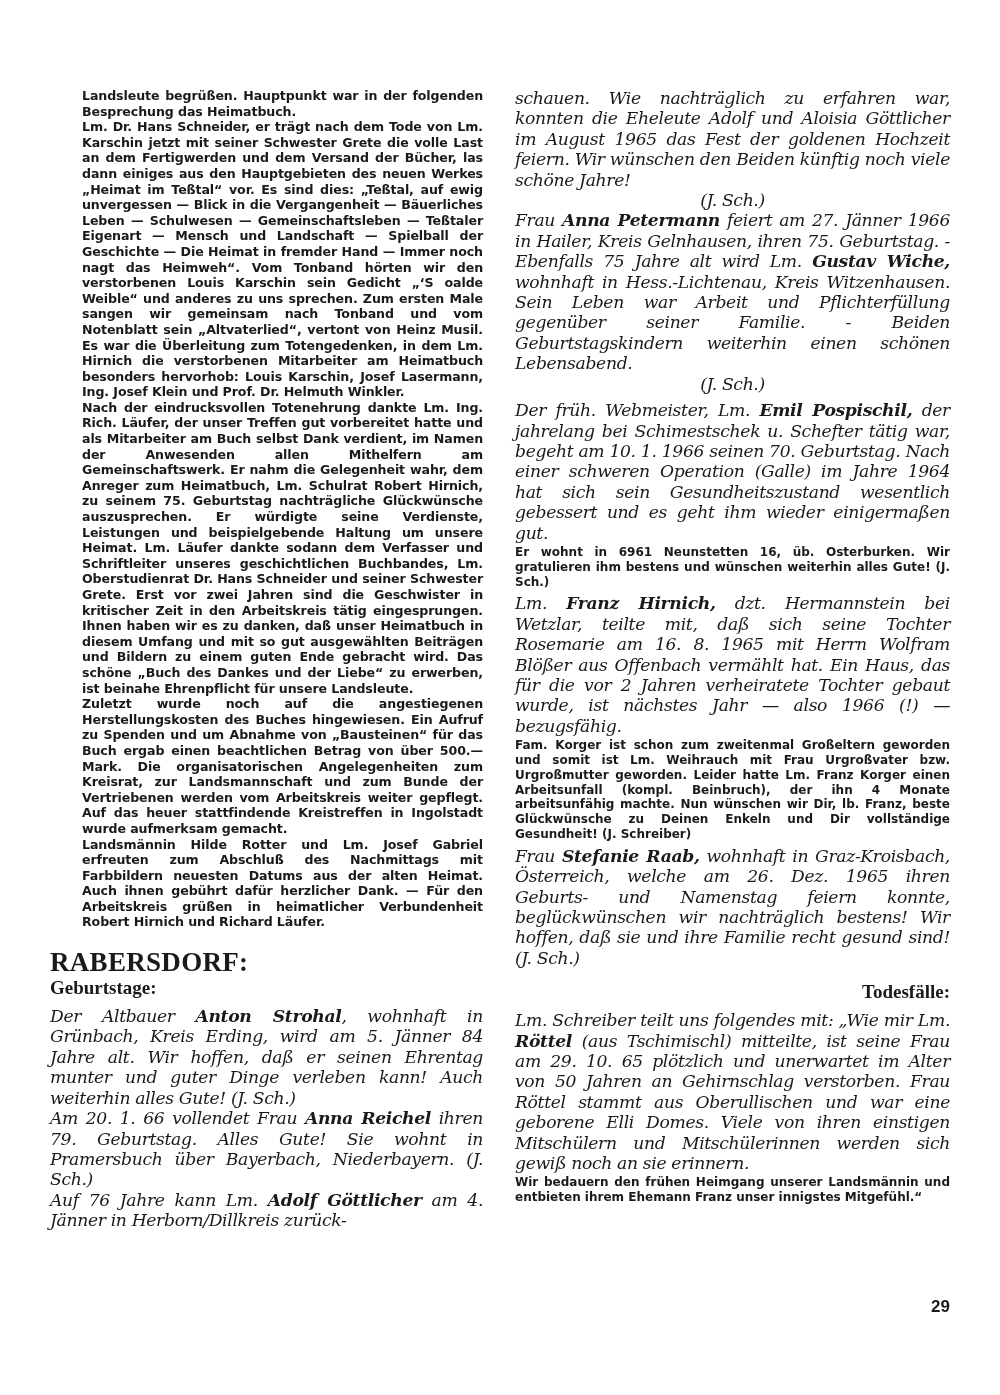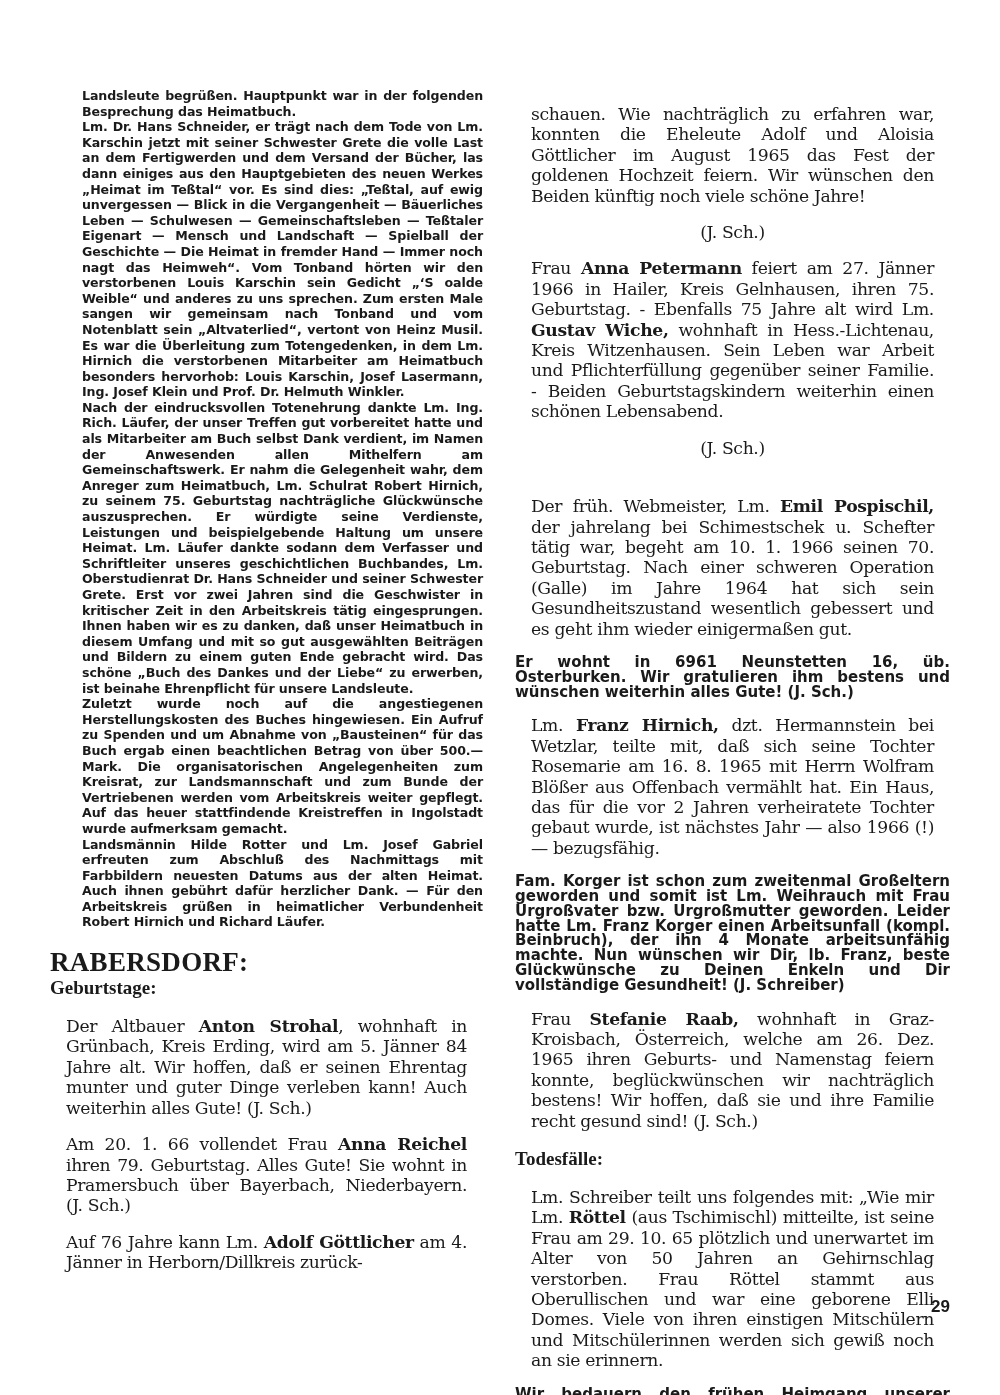--- a/index.html
+++ b/index.html
@@ -3,27 +3,27 @@
 <meta charset="utf-8">
 <style>
   html, body { margin: 0; padding: 0; background: #ffffff; }
   body { width: 1000px; height: 1395px; position: relative; overflow: hidden; color: #1a1a1a; }
   .col { position: absolute; top: 88px; }
   .col-left { left: 50px; width: 433px; }
   .col-right { left: 515px; width: 435px; }
   .sans { font-family: "DejaVu Sans", "Liberation Sans", sans-serif; font-weight: bold; font-size: 12.6px; line-height: 15.6px; text-align: justify; letter-spacing: -0.1px; margin-left: 32px; }
   .sans p { margin: 0; }
   .serif { font-family: "DejaVu Serif", "Liberation Serif", serif; font-size: 17.2px; line-height: 20.4px; text-align: justify; letter-spacing: -0.35px; }
-  .serif p { margin: 16px; }
+  .serif p { margin: 0; font-style: italic; }
   .serif b { font-weight: bold; }
   .sig { text-align: center; }
   .h1 { font-family: "Liberation Serif", "DejaVu Serif", serif; font-weight: bold; font-size: 27px; line-height: 24px; margin: 20px 0 2px 0; letter-spacing: 0.3px; }
   .h2 { font-family: "Liberation Serif", "DejaVu Serif", serif; font-weight: bold; font-size: 19px; line-height: 24px; margin: 2px 0 6px 0; }
   .gap { height: 6px; }
-  .sans-sm { font-family: "DejaVu Sans", "Liberation Sans", sans-serif; font-weight: bold; font-size: 15px; line-height: 14.8px; text-align: justify; margin: 2px 0 4px 0; }
+  .sans-sm { font-family: "DejaVu Sans", "Liberation Sans", sans-serif; font-weight: bold; font-size: 12px; line-height: 14.8px; text-align: justify; margin: 2px 0 4px 0; }
   .page-num { position: absolute; right: 50px; top: 1297px; font-family: Liberation Sans, sans-serif; font-weight: bold; font-size: 17px; }
 </style>
 </head>
 <body>
 
 <div class="col col-left">
   <div class="sans">
     <p>Landsleute begrüßen. Hauptpunkt war in der folgenden Besprechung das Heimatbuch.</p>
     <p>Lm. Dr. Hans Schneider, er trägt nach dem Tode von Lm. Karschin jetzt mit seiner Schwester Grete die volle Last an dem Fertigwerden und dem Versand der Bücher, las dann einiges aus den Hauptgebieten des neuen Werkes „Heimat im Teßtal“ vor. Es sind dies: „Teßtal, auf ewig unvergessen — Blick in die Vergangenheit — Bäuerliches Leben — Schulwesen — Gemeinschaftsleben — Teßtaler Eigenart — Mensch und Landschaft — Spielball der Geschichte — Die Heimat in fremder Hand — Immer noch nagt das Heimweh“. Vom Tonband hörten wir den verstorbenen Louis Karschin sein Gedicht „‘S oalde Weible“ und anderes zu uns sprechen. Zum ersten Male sangen wir gemeinsam nach Tonband und vom Notenblatt sein „Altvaterlied“, vertont von Heinz Musil. Es war die Überleitung zum Totengedenken, in dem Lm. Hirnich die verstorbenen Mitarbeiter am Heimatbuch besonders hervorhob: Louis Karschin, Josef Lasermann, Ing. Josef Klein und Prof. Dr. Helmuth Winkler.</p>
     <p>Nach der eindrucksvollen Totenehrung dankte Lm. Ing. Rich. Läufer, der unser Treffen gut vorbereitet hatte und als Mitarbeiter am Buch selbst Dank verdient, im Namen der Anwesenden allen Mithelfern am Gemeinschaftswerk. Er nahm die Gelegenheit wahr, dem Anreger zum Heimatbuch, Lm. Schulrat Robert Hirnich, zu seinem 75. Geburtstag nachträgliche Glückwünsche auszusprechen. Er würdigte seine Verdienste, Leistungen und beispielgebende Haltung um unsere Heimat. Lm. Läufer dankte sodann dem Verfasser und Schriftleiter unseres geschichtlichen Buchbandes, Lm. Oberstudienrat Dr. Hans Schneider und seiner Schwester Grete. Erst vor zwei Jahren sind die Geschwister in kritischer Zeit in den Arbeitskreis tätig eingesprungen. Ihnen haben wir es zu danken, daß unser Heimatbuch in diesem Umfang und mit so gut ausgewählten Beiträgen und Bildern zu einem guten Ende gebracht wird. Das schöne „Buch des Dankes und der Liebe“ zu erwerben, ist beinahe Ehrenpflicht für unsere Landsleute.</p>
@@ -56,21 +56,21 @@
 
   <div class="serif">
     <p><span>Lm. </span><b>Franz Hirnich,</b><span> dzt. Hermannstein bei Wetzlar, teilte mit, daß sich seine Tochter Rosemarie am 16. 8. 1965 mit Herrn Wolfram Blößer aus Offenbach vermählt hat. Ein Haus, das für die vor 2 Jahren verheiratete Tochter gebaut wurde, ist nächstes Jahr — also 1966 (!) — bezugsfähig.</span></p>
   </div>
   <div class="sans-sm">Fam. Korger ist schon zum zweitenmal Großeltern geworden und somit ist Lm. Weihrauch mit Frau Urgroßvater bzw. Urgroßmutter geworden. Leider hatte Lm. Franz Korger einen Arbeitsunfall (kompl. Beinbruch), der ihn 4 Monate arbeitsunfähig machte. Nun wünschen wir Dir, lb. Franz, beste Glückwünsche zu Deinen Enkeln und Dir vollständige Gesundheit! (J. Schreiber)</div>
 
   <div class="serif">
     <p><span>Frau </span><b>Stefanie Raab,</b><span> wohnhaft in Graz-Kroisbach, Österreich, welche am 26. Dez. 1965 ihren Geburts- und Namenstag feiern konnte, beglückwünschen wir nachträglich bestens! Wir hoffen, daß sie und ihre Familie recht gesund sind! (J. Sch.)</span></p>
   </div>
 
-  <div class="h2" style="margin-top:12px;">Todesfälle:</div>
+  <div class="h2" style="margin-top:12px;text-align:right;">Todesfälle:</div>
 
   <div class="serif">
     <p><span>Lm. Schreiber teilt uns folgendes mit: „Wie mir Lm. </span><b>Röttel</b><span> (aus Tschimischl) mitteilte, ist seine Frau am 29. 10. 65 plötzlich und unerwartet im Alter von 50 Jahren an Gehirnschlag verstorben. Frau Röttel stammt aus Oberullischen und war eine geborene Elli Domes. Viele von ihren einstigen Mitschülern und Mitschülerinnen werden sich gewiß noch an sie erinnern.</span></p>
   </div>
   <div class="sans-sm">Wir bedauern den frühen Heimgang unserer Landsmännin und entbieten ihrem Ehemann Franz unser innigstes Mitgefühl.“</div>
 </div>
 
 <div class="page-num">29</div>
 
 </body></html>

